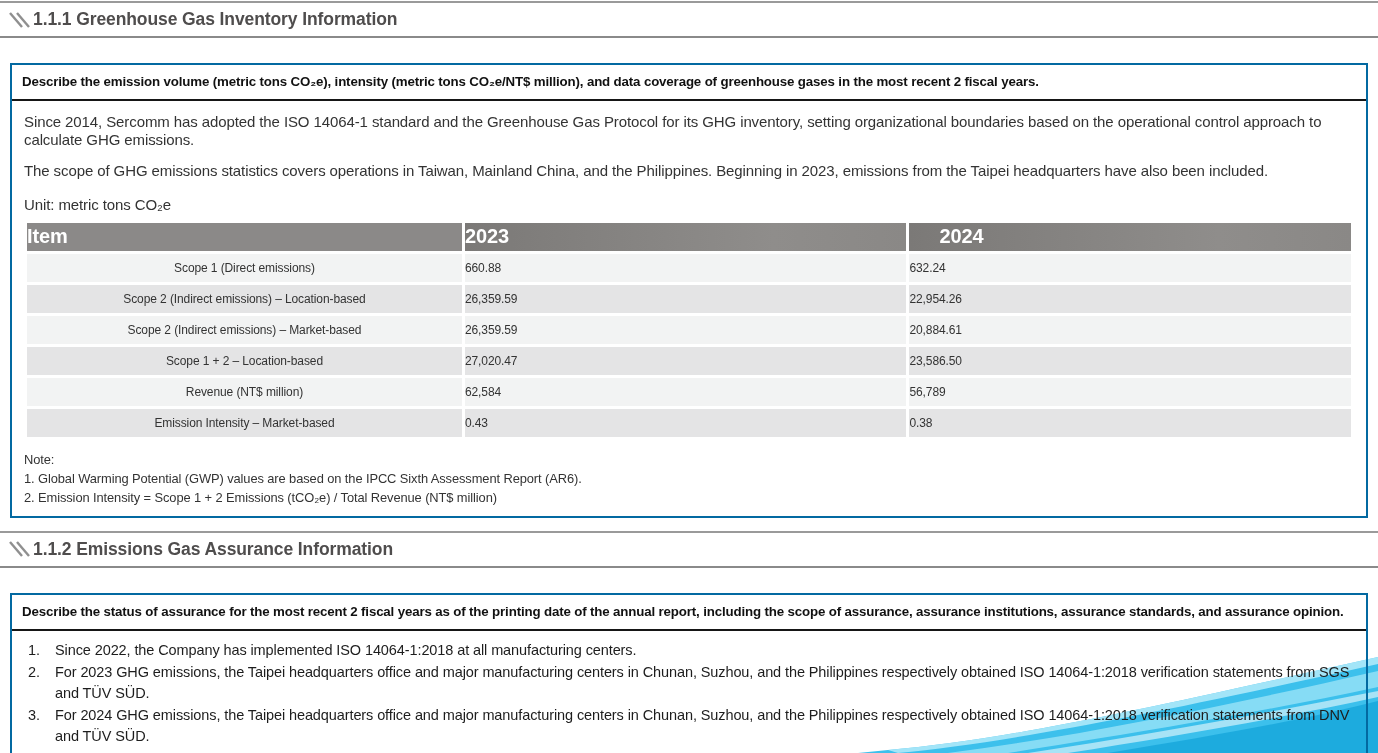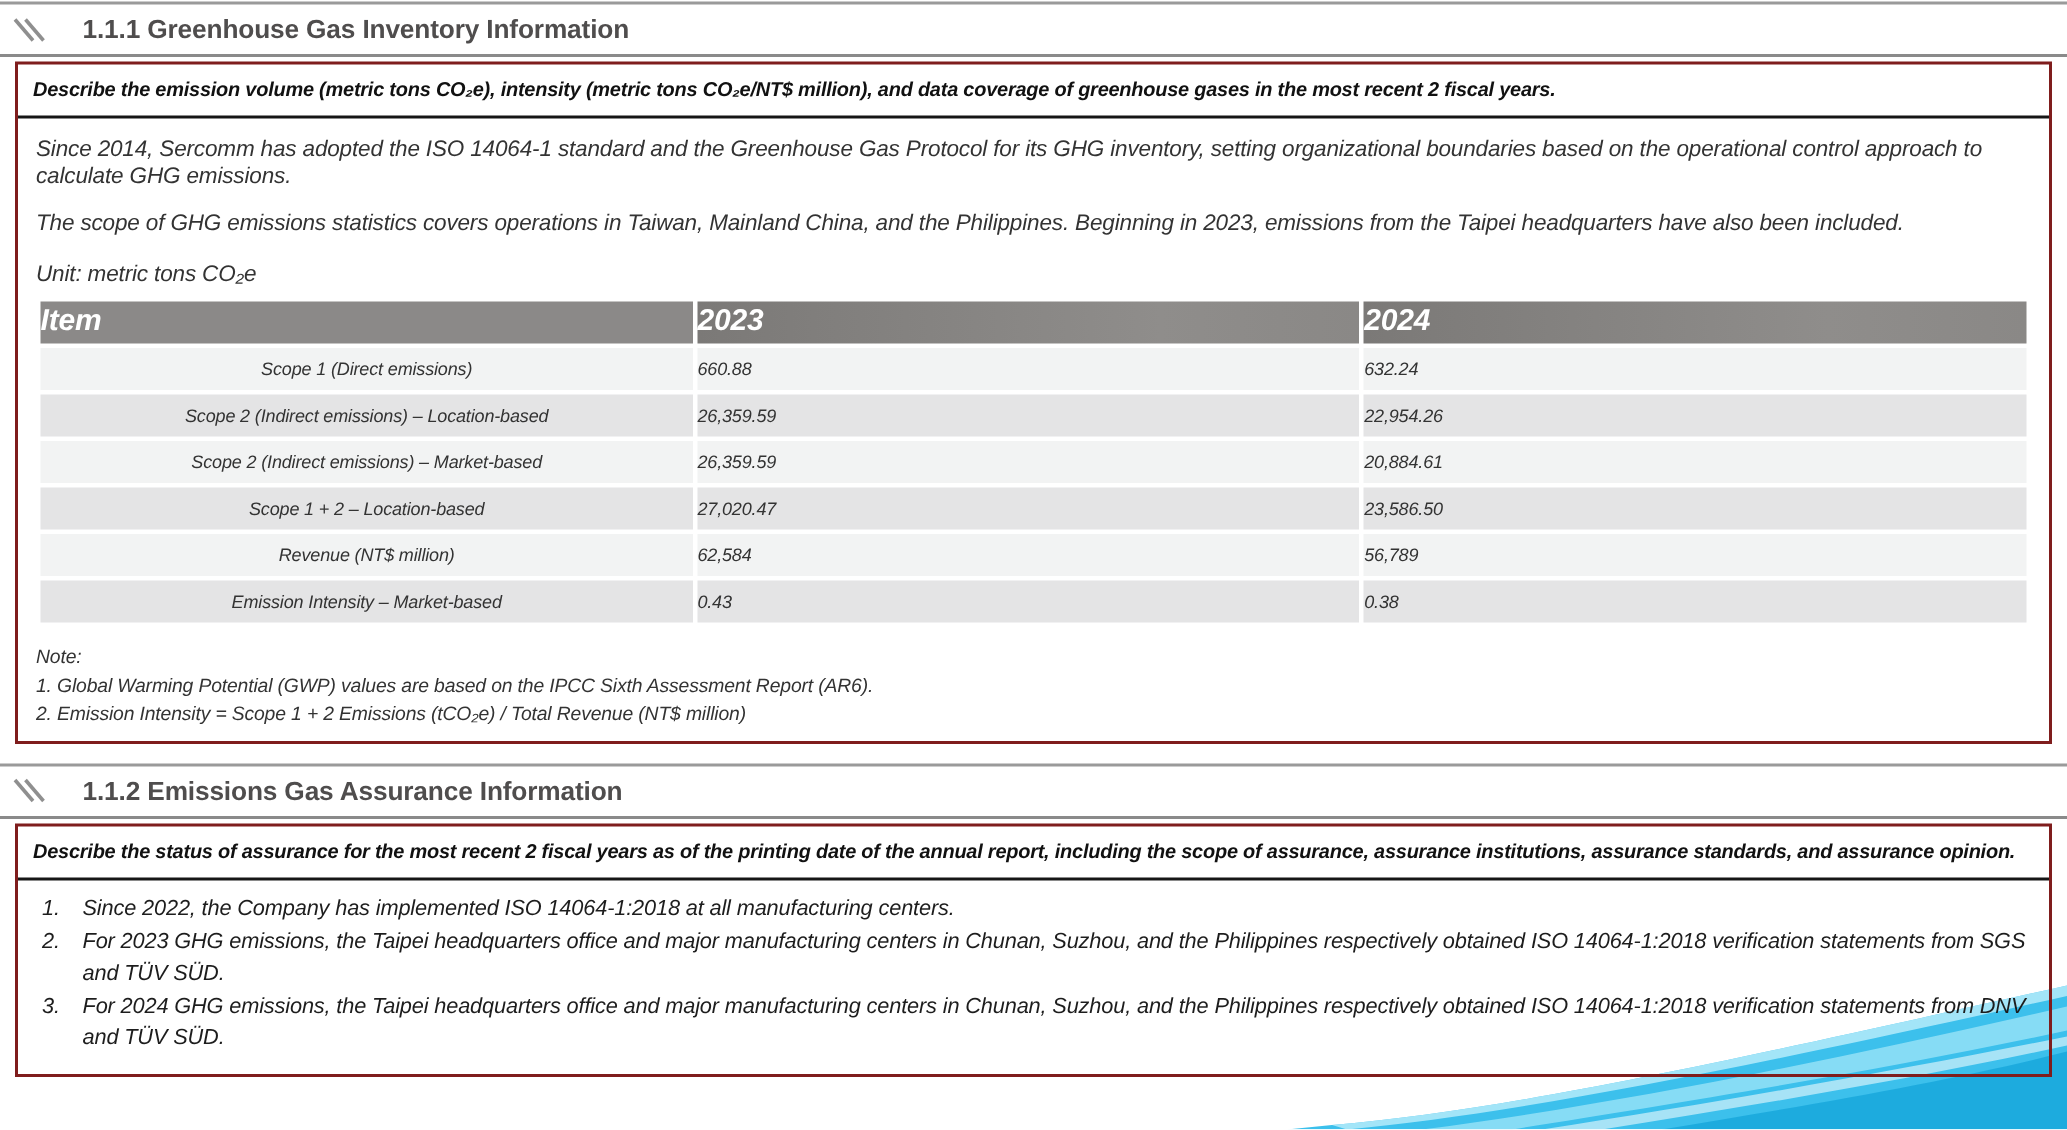--- a/index.html
+++ b/index.html
@@ -8,37 +8,36 @@
     width:1378px;height:753px;
     background:#ffffff;
     overflow:hidden;
     font-family:"Liberation Sans","DejaVu Sans",sans-serif;
     color:#333;
   }
   .wave{position:absolute;right:0;bottom:0;z-index:0;}
   .content{position:relative;z-index:1;}
 
   .section-header{
-    display:flex;align-items:center;gap:24px;
+    display:flex;align-items:center;gap:2px;
     border-top:2px solid #9a9a9a;
     border-bottom:2px solid #8a8a8a;
     padding:6px 0 6px 7px;
     margin-top:1px;
   }
   .section-header .title{
     font-size:17.5px;font-weight:bold;color:#4f4d4d;
     letter-spacing:-0.1px;margin:0;
   }
   .slash-icon{flex:0 0 auto;}
 
   .qbox{
-    border:2px solid #7f1d1d;
-    margin:3px 10px 0 10px;
+    border:2px solid #0369a1;
+    margin:25px 10px 0 10px;
     background:transparent;
-    font-style:italic;
   }
   .prompt{
     font-weight:bold;font-size:13.3px;color:#111;
     letter-spacing:-0.15px;
     padding:9px 10px;
     border-bottom:2px solid #161616;
     line-height:1.2;
   }
   .box-body{padding:4px 12px 8px 12px;}
   .box-body p{margin:8px 0 0 0;font-size:15px;line-height:1.18;color:#333;letter-spacing:-0.1px;}
@@ -53,21 +52,21 @@
   }
   table.ghg th{
     background:#8b8988;
     color:#ffffff;font-weight:bold;font-size:20px;
     height:24px;padding:2px 0;text-align:left;
     letter-spacing:-0.1px;
   }
   table.ghg th.year{background:linear-gradient(90deg,#7b7977 0%,#8f8d8b 70%,#8a8886 100%);}
   table.ghg th:nth-child(1){width:33.0%;}
   table.ghg th:nth-child(2){width:33.5%;}
-  table.ghg th:nth-child(3){width:33.5%;}
+  table.ghg th:nth-child(3){width:33.5%;padding-left:30px;}
   table.ghg td{
     height:26px;font-size:12px;color:#333;letter-spacing:-0.1px;padding:1px 0;
   }
   table.ghg td.item{text-align:center;}
   table.ghg td.val{text-align:left;padding-right:13px;}
   table.ghg tbody tr:nth-child(odd) td{background:#f2f3f3;}
   table.ghg tbody tr:nth-child(even) td{background:#e4e4e5;}
 
   .note{margin-top:10px;font-size:12.9px;color:#2e2e2e;line-height:1.5;letter-spacing:-0.05px;}
   .note p{margin:0;font-size:12.9px;line-height:1.5;}

